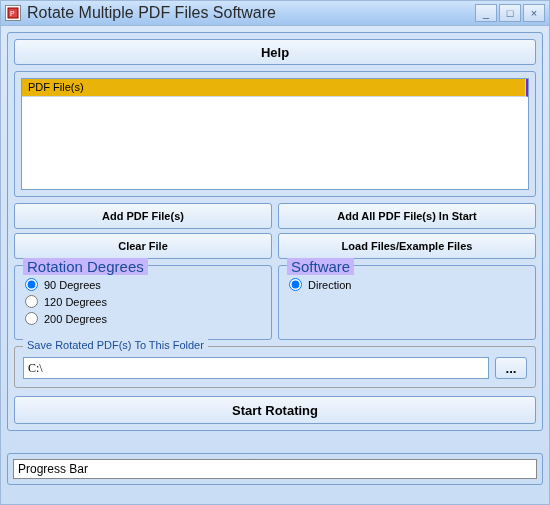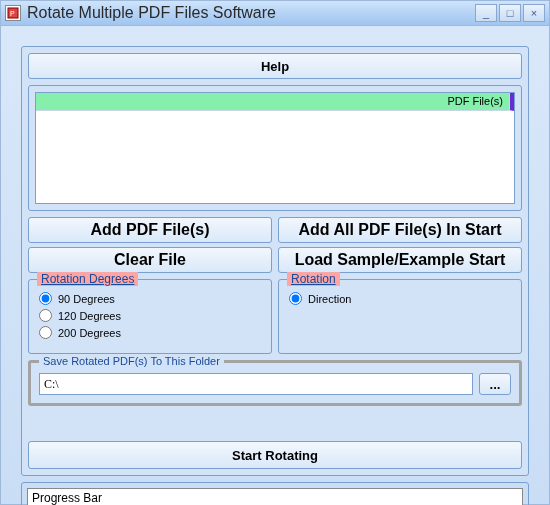--- a/index.html
+++ b/index.html
@@ -33,21 +33,21 @@
   width: 22px; height: 18px;
   background: linear-gradient(to bottom, #eaf2fc, #c9ddf5);
   border: 1px solid #8aa8cf;
   display: flex; align-items: center; justify-content: center;
   color: #3a5a8a;
   font-family: Arial;
   cursor: pointer;
 }
 .client {
   background: linear-gradient(to bottom, #d9e8f9, #c9ddf5);
-  padding: 20px;
+  padding: 6px;
   height: 479px;
   border-left: 1px solid #9db8d8;
   border-right: 1px solid #9db8d8;
   border-bottom: 1px solid #9db8d8;
 }
 .panel {
   border: 1px solid #7aa0d0;
   border-radius: 3px;
   background: #d2e3f7;
   padding: 6px;
@@ -69,69 +69,67 @@
   padding: 6px;
   margin-bottom: 6px;
 }
 .listbox {
   background: #fff;
   border: 1px solid #7aa0d0;
   height: 112px;
   overflow: hidden;
 }
 .listheader {
-  background: #86efac;
+  background: #eab308;
   border-bottom: 1px solid #c8d6e8;
-  border-right: 4px solid #6d28d9;
+  border-right: 2px solid #6d28d9;
   height: 18px;
   display: flex;
-  text-align: right;
 }
 .listheader .col {
   padding: 2px 6px;
   font-size: 11px;
   border-right: 1px solid #c8d6e8;
   flex: 1;
 }
 .btnrow { display: flex; gap: 6px; margin-bottom: 4px; }
 .btn {
   flex: 1;
   height: 26px;
   font-weight: bold;
-  font-size: 16px;
+  font-size: 11px;
   background: linear-gradient(to bottom, #f2f7fd, #d9e8f9);
   border: 1px solid #7aa0d0;
   border-radius: 3px;
   cursor: pointer;
 }
 .optrow { display: flex; gap: 6px; margin-top: 6px; margin-bottom: 6px; }
 .groupbox {
   flex: 1;
   border: 1px solid #7aa0d0;
   border-radius: 3px;
   padding: 8px 10px 10px 10px;
   position: relative;
 }
 .groupbox .legend {
   position: absolute;
   top: -8px; left: 8px;
-  background: #fca5a5;
+  background: #c4b5fd;
   padding: 0 4px;
   color: #1a4a9a;
-  font-size: 12px;
-  text-decoration: underline;
+  font-size: 15px;
 }
 .radio-item {
   display: flex; align-items: center;
   margin: 4px 0;
   cursor: pointer;
 }
 .radio-item input { margin-right: 6px; }
 .savebox {
-  border: 3px solid #a3a3a3;
+  border: 1px solid #a3a3a3;
   border-radius: 3px;
   padding: 10px 8px 8px 8px;
   position: relative;
   margin-bottom: 8px;
 }
 .savebox .legend {
   position: absolute;
   top: -8px; left: 8px;
   background: #d2e3f7;
   padding: 0 4px;
@@ -158,24 +156,23 @@
 }
 .start-btn {
   width: 100%;
   height: 28px;
   font-weight: bold;
   font-size: 13px;
   background: linear-gradient(to bottom, #f2f7fd, #d9e8f9);
   border: 1px solid #7aa0d0;
   border-radius: 3px;
   cursor: pointer;
-  margin-top: 27px;
 }
 .footer-panel {
-  margin-top: 6px;
+  margin-top: 22px;
   border: 1px solid #7aa0d0;
   border-radius: 3px;
   padding: 5px;
 }
 .progress {
   background: #fff;
   border: 1px solid #888;
   height: 20px;
   padding: 2px 4px;
   font-size: 12px;
@@ -211,41 +208,41 @@
         </div>
       </div>
     </div>
 
     <div class="btnrow">
       <button class="btn">Add PDF File(s)</button>
       <button class="btn">Add All PDF File(s) In Start</button>
     </div>
     <div class="btnrow">
       <button class="btn">Clear File</button>
-      <button class="btn">Load Sample/Example Start</button>
+      <button class="btn">Load Files/Example Files</button>
     </div>
 
     <div class="optrow">
       <div class="groupbox">
         <div class="legend">Rotation Degrees</div>
         <label class="radio-item">
           <input type="radio" name="rot" checked="" style="">
           <span>90 Degrees</span>
         </label>
         <label class="radio-item">
           <input type="radio" name="rot" style="">
           <span>120 Degrees</span>
         </label>
         <label class="radio-item">
           <input type="radio" name="rot" style="">
           <span>200 Degrees</span>
         </label>
       </div>
       <div class="groupbox">
-        <div class="legend">Rotation</div>
+        <div class="legend">Software</div>
         <label class="radio-item">
           <input type="radio" name="dir" checked="" style="">
           <span>Direction</span>
         </label>
       </div>
     </div>
 
     <div class="savebox">
       <div class="legend">Save Rotated PDF(s) To This Folder</div>
       <div class="saverow">

